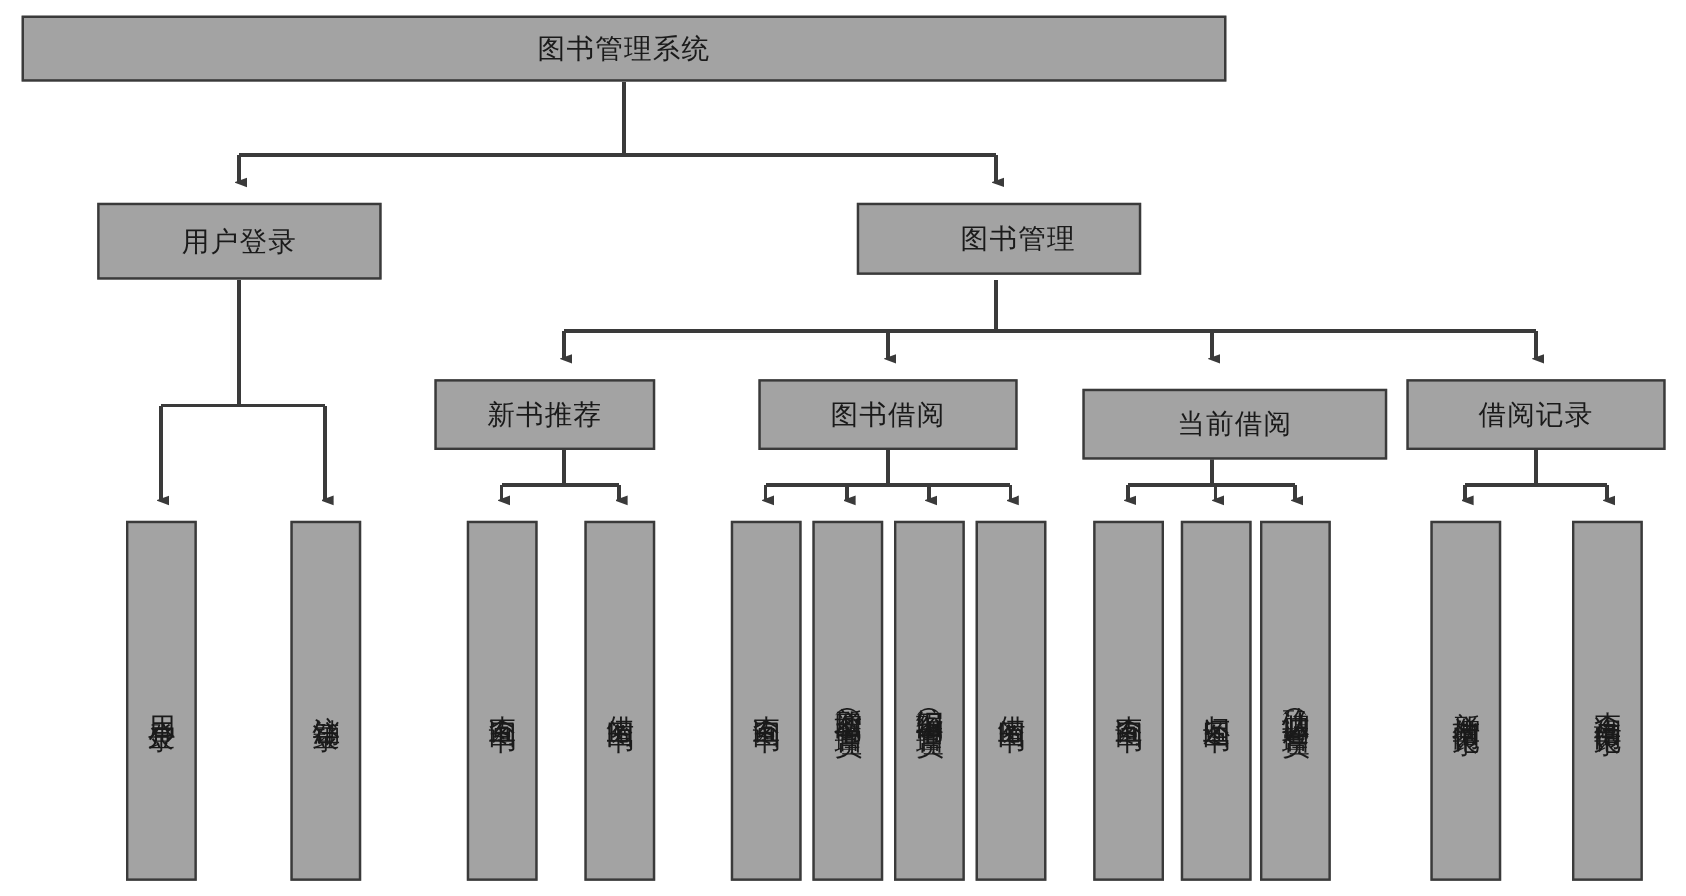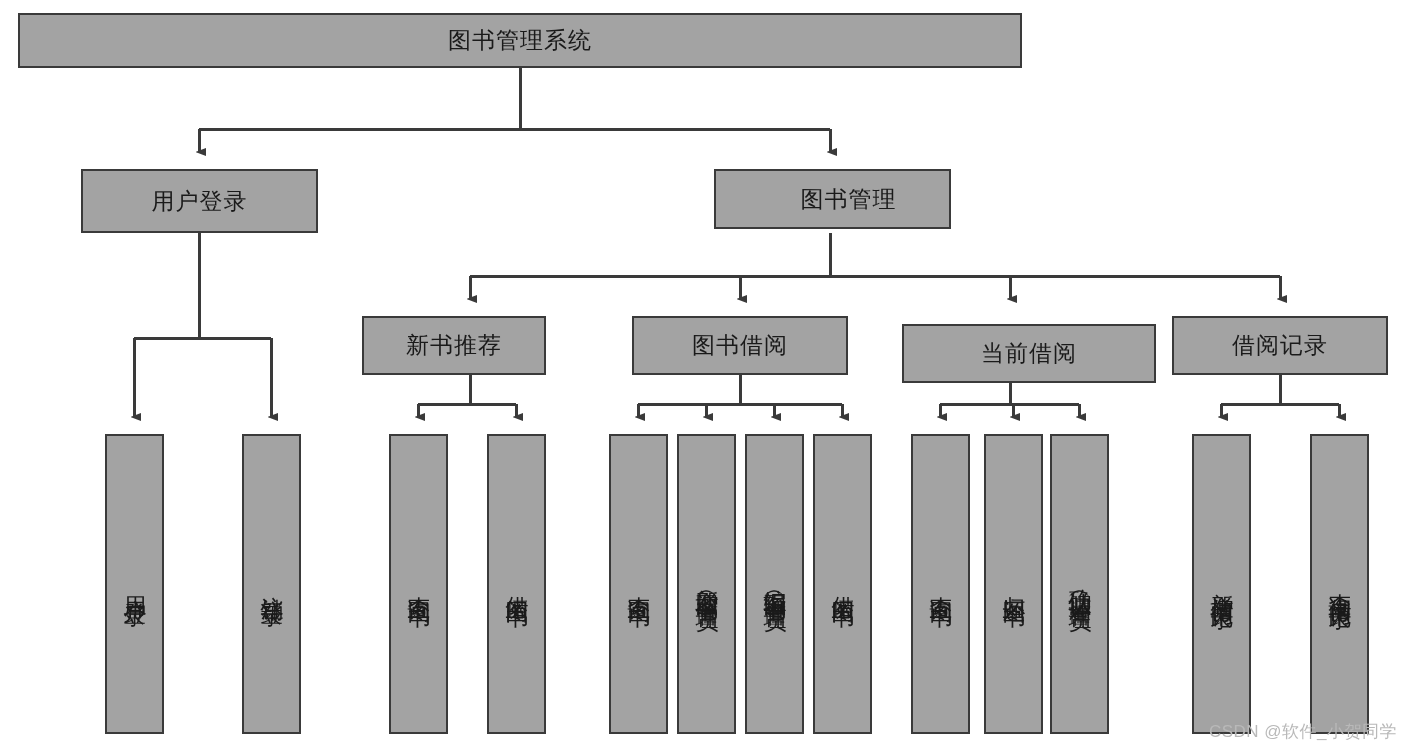--- a/index.html
+++ b/index.html
@@ -175,15 +175,14 @@
     <span class="vtext">确认归还（管理员）</span>
   </div>
 
   <div class="node vert" style="left:1192px; top:434px; width:59px; height:300px;">
     <span class="vtext">新增借阅记录</span>
   </div>
   <div class="node vert" style="left:1310px; top:434px; width:59px; height:300px;">
     <span class="vtext">查询借阅记录</span>
   </div>
 
-  <div class="watermark">CSDN @软件_小贺同学</div>
 
 </div>
 
 </body></html>

